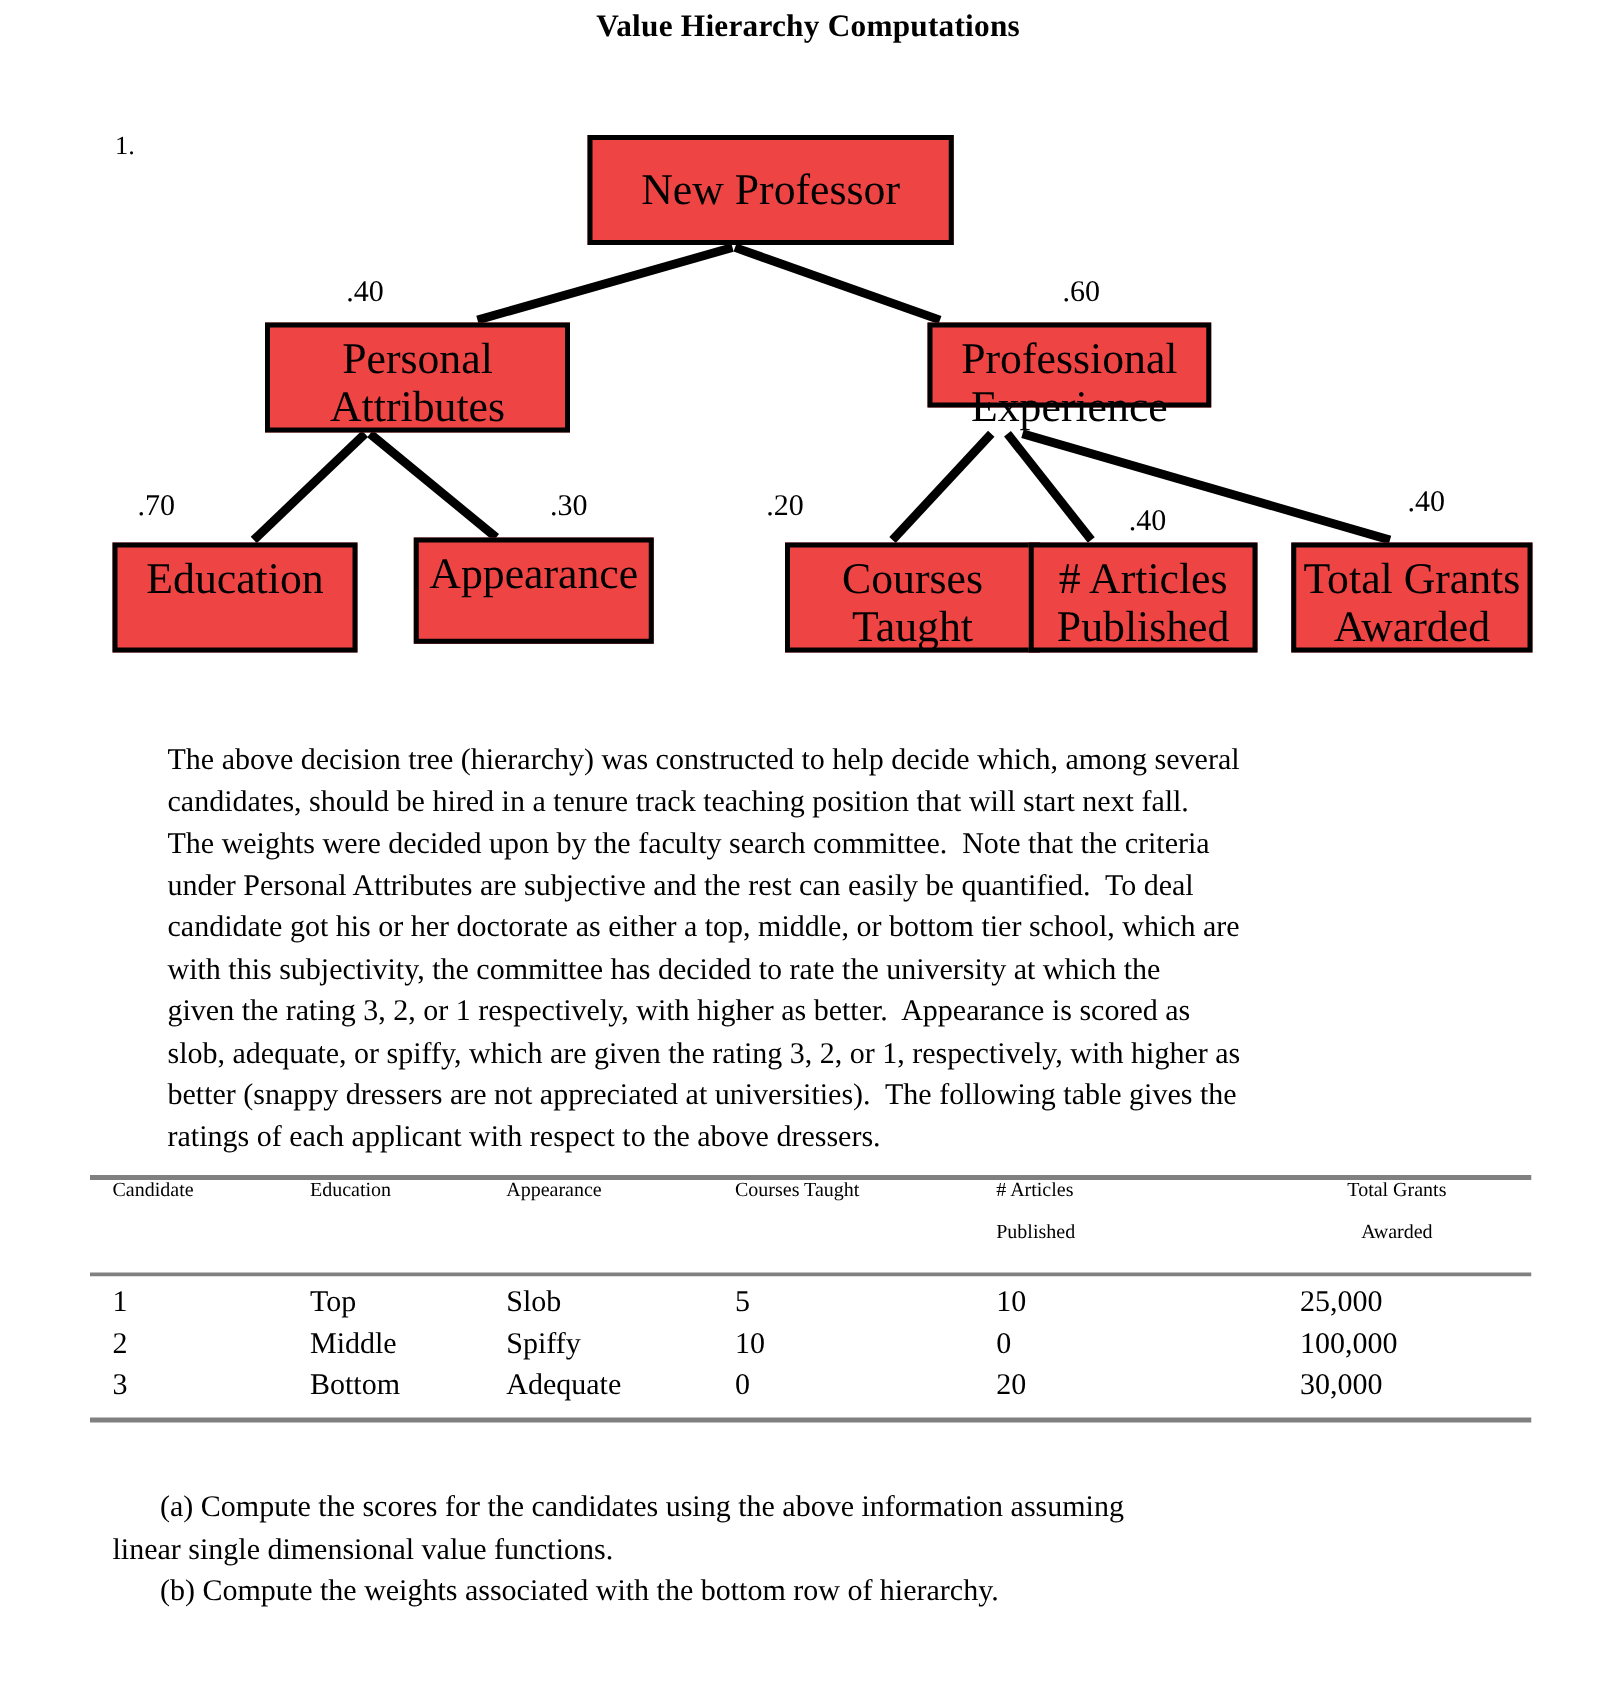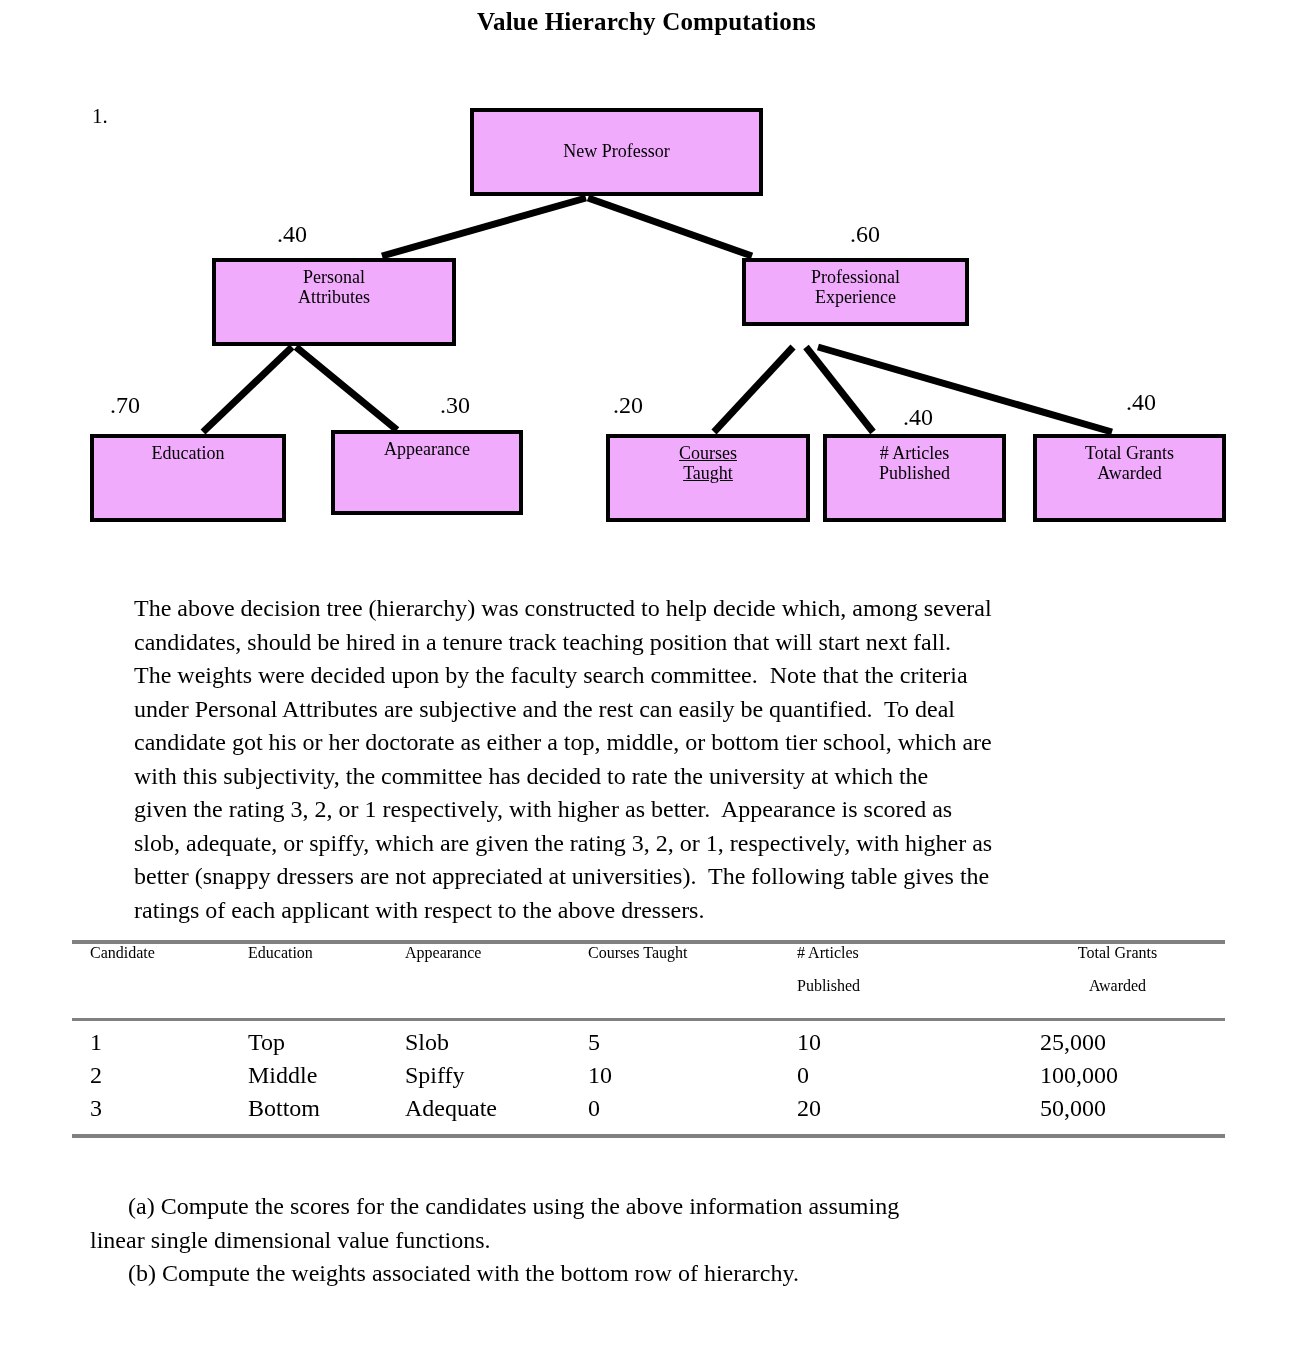--- a/index.html
+++ b/index.html
@@ -47,45 +47,45 @@
   #tree-lines {
     position: absolute;
     left: 0;
     top: 0;
     width: 1293px;
     height: 560px;
   }
   .node {
     position: absolute;
     border: 4px solid #000;
-    background: #f0abfc;
+    background: #ef4444;
     box-sizing: border-box;
     text-align: center;
-    font-size: 18px;
+    font-size: 35px;
     line-height: 1.10;
     padding-top: 6px;
     z-index: 3;
   }
   .node.center-v {
     padding-top: 0;
     display: flex;
     align-items: center;
     justify-content: center;
   }
   .node span { display: block; white-space: nowrap; }
 
   
   #node-root      { left:470px; top:108px;  width:293px; height:88px; }
   
   #node-personal  { left:212px; top:258px;  width:244px; height:88px; }
   #node-professional { left:742px; top:258px; width:227px; height:68px; }
   
   #node-education { left:90px;  top:434px;  width:196px; height:88px; }
   #node-appearance{ left:331px; top:430px;  width:192px; height:85px; }
-  #node-courses   { left:606px; top:434px;  width:204px; height:88px;text-decoration:underline; }
+  #node-courses   { left:628px; top:434px;  width:204px; height:88px; }
   #node-articles  { left:823px; top:434px;  width:183px; height:88px; }
   #node-grants    { left:1033px;top:434px;  width:193px; height:88px; }
 
   .weight {
     position: absolute;
     font-size: 24px;
     z-index: 4;
     white-space: nowrap;
   }
   #w-personal     { left:277px;  top:221px; }
@@ -264,21 +264,21 @@
       <span class="cell c3">10</span>
       <span class="cell c4">0</span>
       <span class="cell c5">100,000</span>
     </div>
     <div class="tbl-row">
       <span class="cell c0">3</span>
       <span class="cell c1">Bottom</span>
       <span class="cell c2">Adequate</span>
       <span class="cell c3">0</span>
       <span class="cell c4">20</span>
-      <span class="cell c5">50,000</span>
+      <span class="cell c5">30,000</span>
     </div>
   </div>
 
   <div class="rule"></div>
 </div>
 
 <div id="questions">
   <span class="ln indent">(a) Compute the scores for the candidates using the above information assuming</span>
   <span class="ln">linear single dimensional value functions.</span>
   <span class="ln indent">(b) Compute the weights associated with the bottom row of hierarchy.</span>

